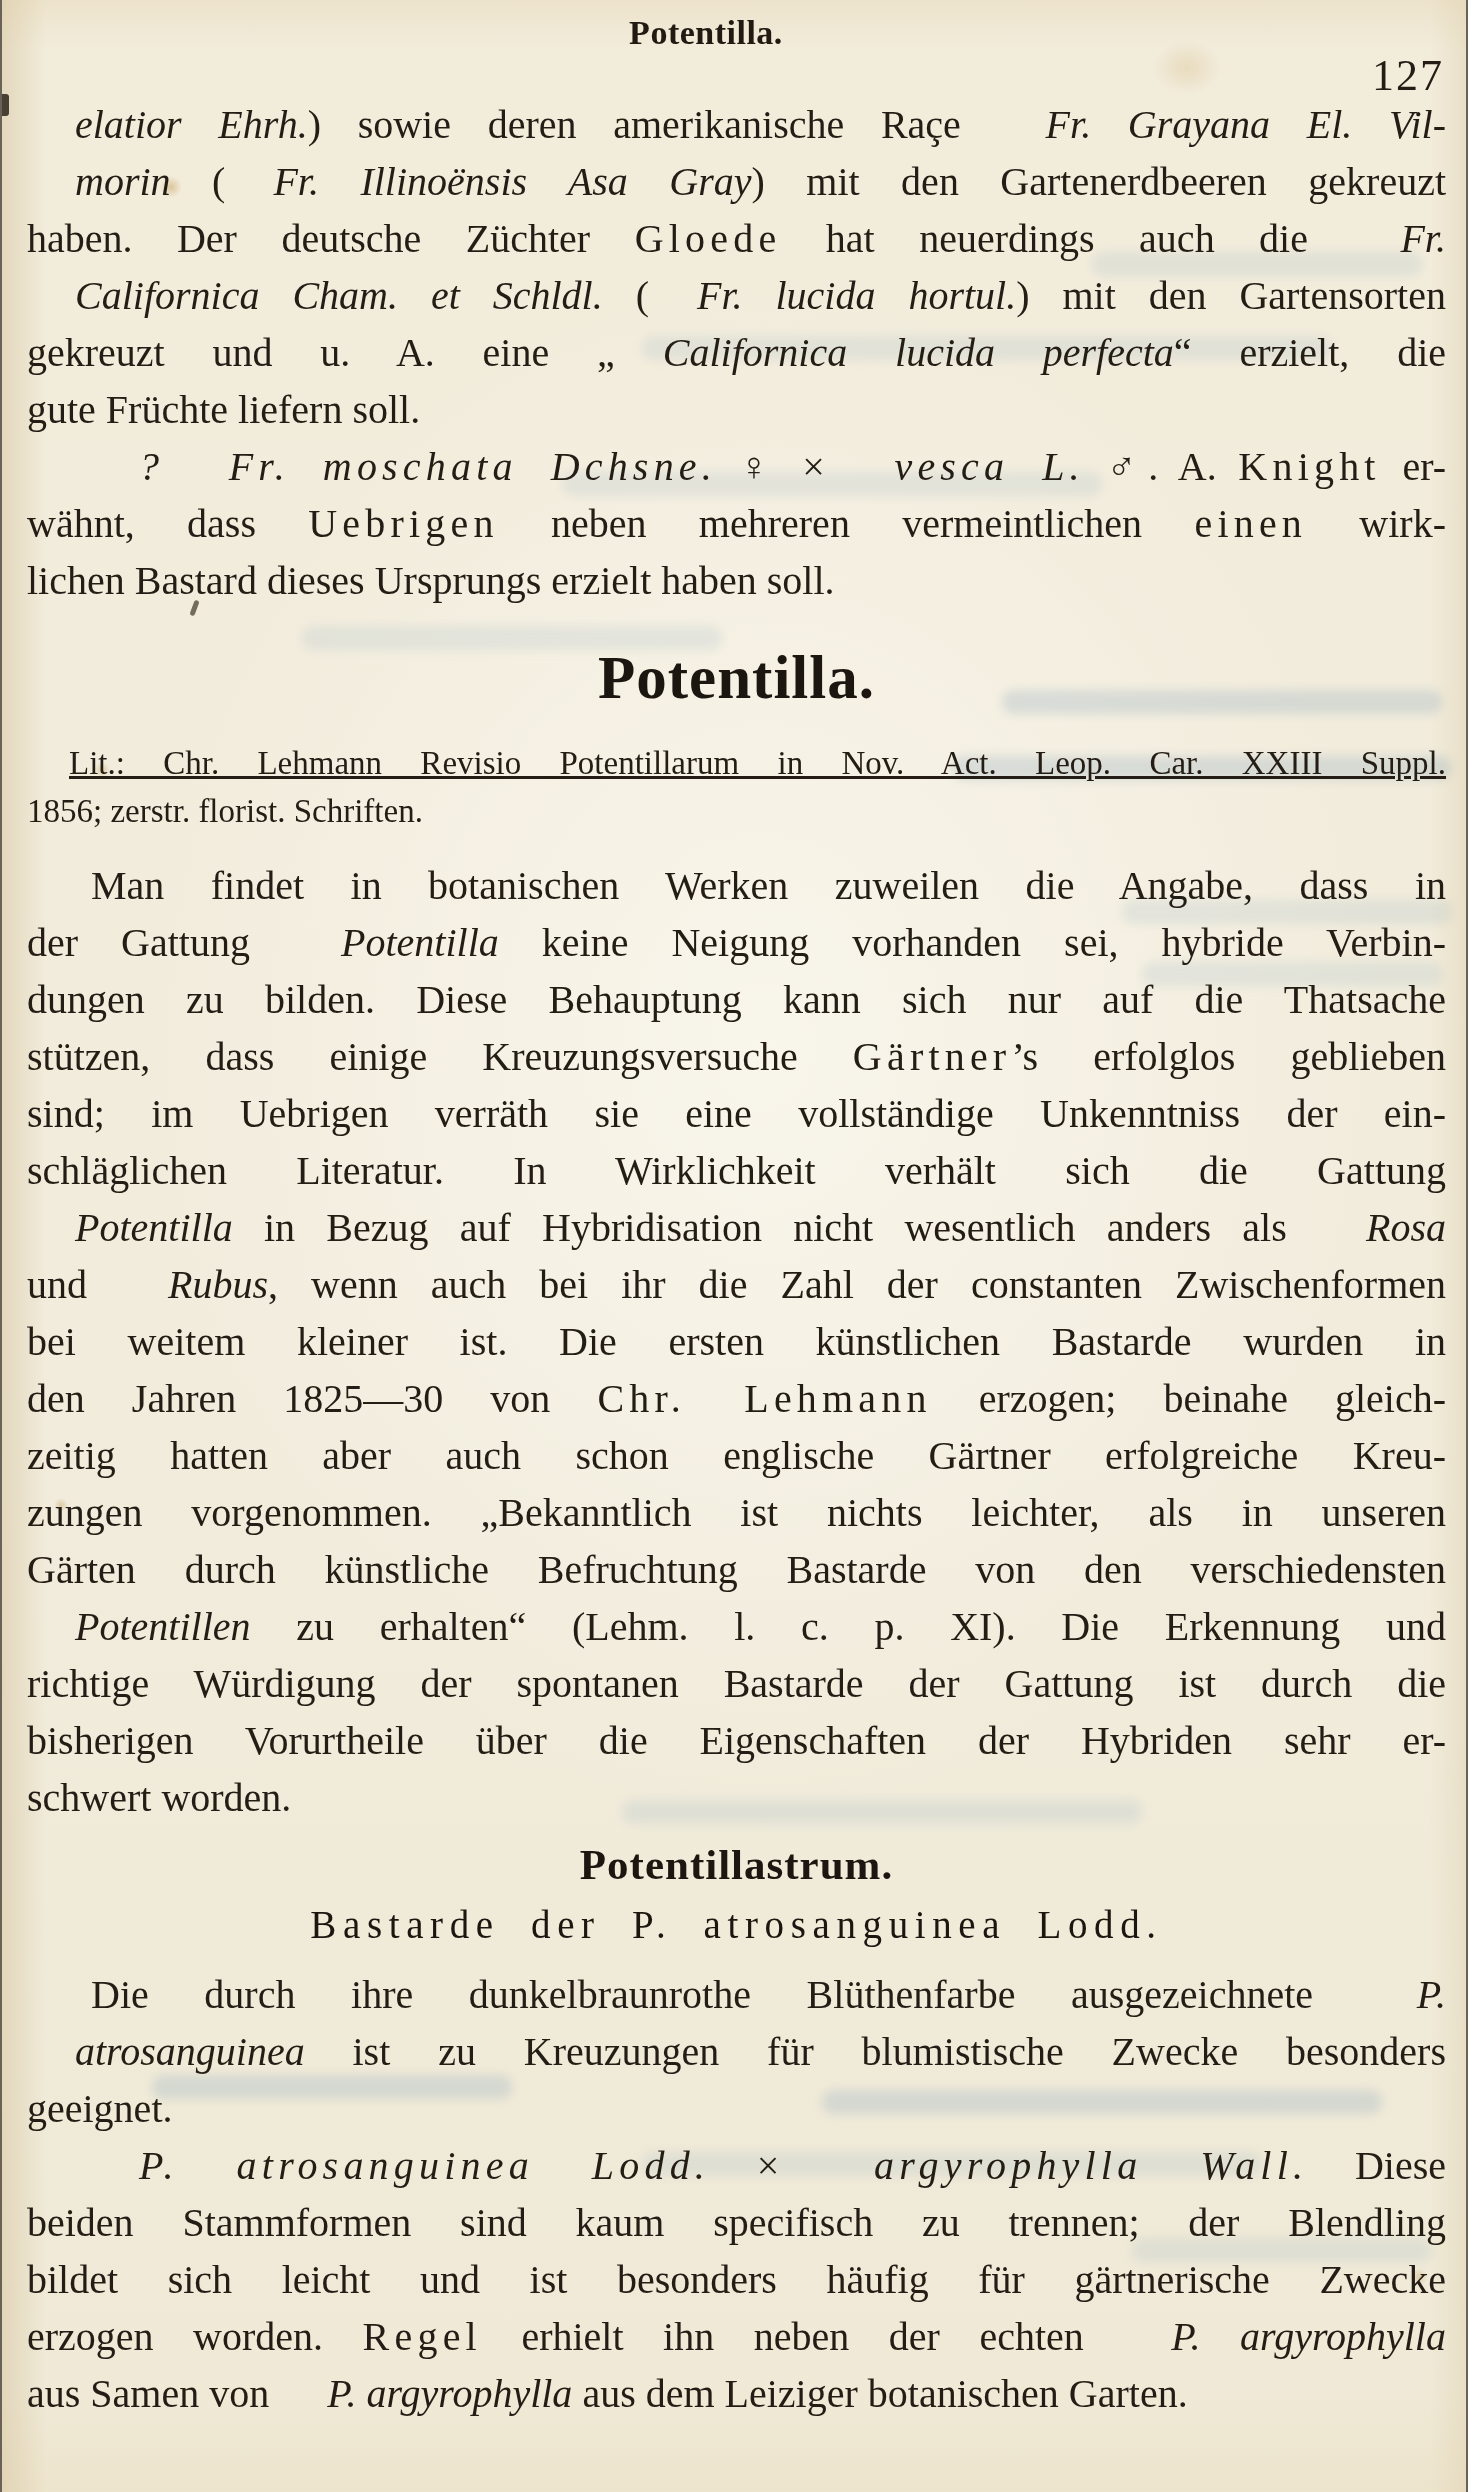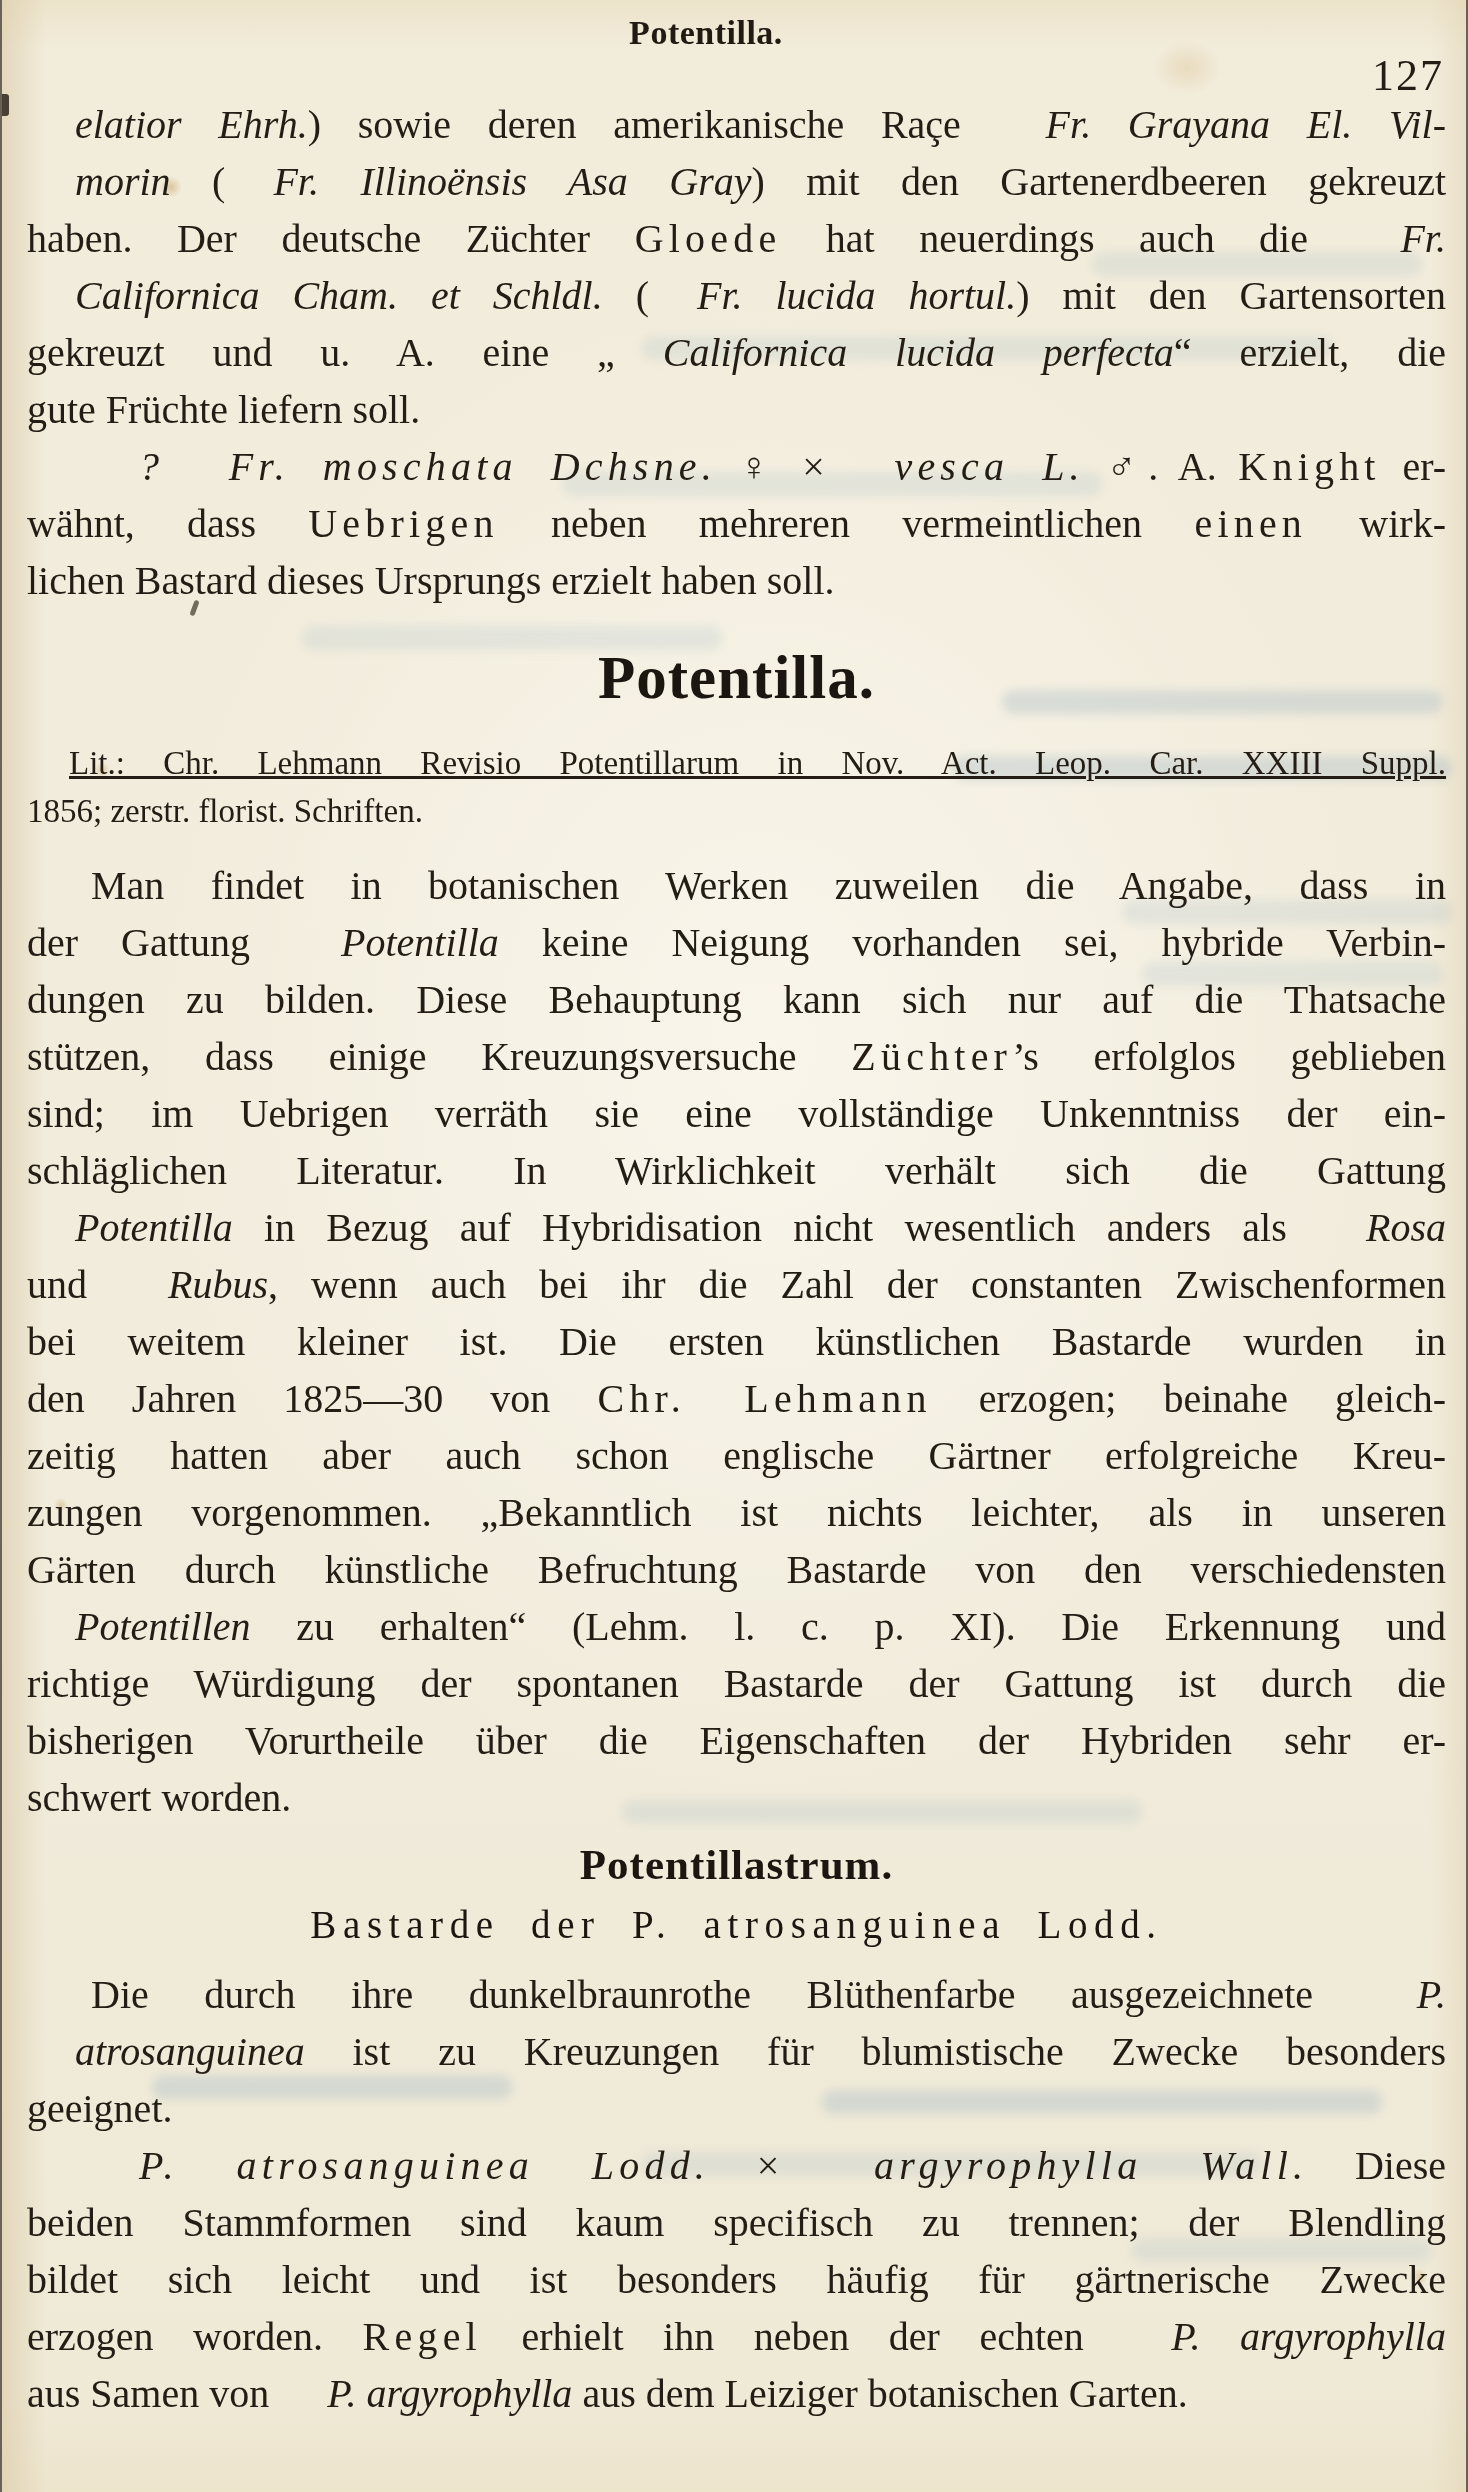--- a/index.html
+++ b/index.html
@@ -124,21 +124,21 @@
       </div>
       <div class="h chapter-heading">Potentilla.</div>
       <div class="blk lit">
         <div class="line indent"><span class="r">Lit.: Chr. Lehmann Revisio Potentillarum in Nov. Act. Leop. Car. XXIII Suppl.</span></div>
         <div class="line last"><span class="r">1856; zerstr. florist. Schriften.</span></div>
       </div>
       <div class="blk para">
         <div class="line indent"><span class="r">Man findet in botanischen Werken zuweilen die Angabe, dass in</span></div>
         <div class="line"><span class="r">der Gattung </span><span class="i">Potentilla</span><span class="r"> keine Neigung vorhanden sei, hybride Verbin-</span></div>
         <div class="line"><span class="r">dungen zu bilden. Diese Behauptung kann sich nur auf die Thatsache</span></div>
-        <div class="line"><span class="r">stützen, dass einige Kreuzungsversuche </span><span class="r sp">Züchter</span><span class="r">’s erfolglos geblieben</span></div>
+        <div class="line"><span class="r">stützen, dass einige Kreuzungsversuche </span><span class="r sp">Gärtner</span><span class="r">’s erfolglos geblieben</span></div>
         <div class="line"><span class="r">sind; im Uebrigen verräth sie eine vollständige Unkenntniss der ein-</span></div>
         <div class="line"><span class="r">schläglichen Literatur. In Wirklichkeit verhält sich die Gattung</span></div>
         <div class="line"><span class="i">Potentilla</span><span class="r"> in Bezug auf Hybridisation nicht wesentlich anders als </span><span class="i">Rosa</span></div>
         <div class="line"><span class="r">und </span><span class="i">Rubus</span><span class="r">, wenn auch bei ihr die Zahl der constanten Zwischenformen</span></div>
         <div class="line"><span class="r">bei weitem kleiner ist. Die ersten künstlichen Bastarde wurden in</span></div>
         <div class="line"><span class="r">den Jahren 1825—30 von </span><span class="r sp">Chr. Lehmann</span><span class="r"> erzogen; beinahe gleich-</span></div>
         <div class="line"><span class="r">zeitig hatten aber auch schon englische Gärtner erfolgreiche Kreu-</span></div>
         <div class="line"><span class="r">zungen vorgenommen. „Bekanntlich ist nichts leichter, als in unseren</span></div>
         <div class="line"><span class="r">Gärten durch künstliche Befruchtung Bastarde von den verschiedensten</span></div>
         <div class="line"><span class="i">Potentillen</span><span class="r"> zu erhalten“ (Lehm. l. c. p. XI). Die Erkennung und</span></div>

